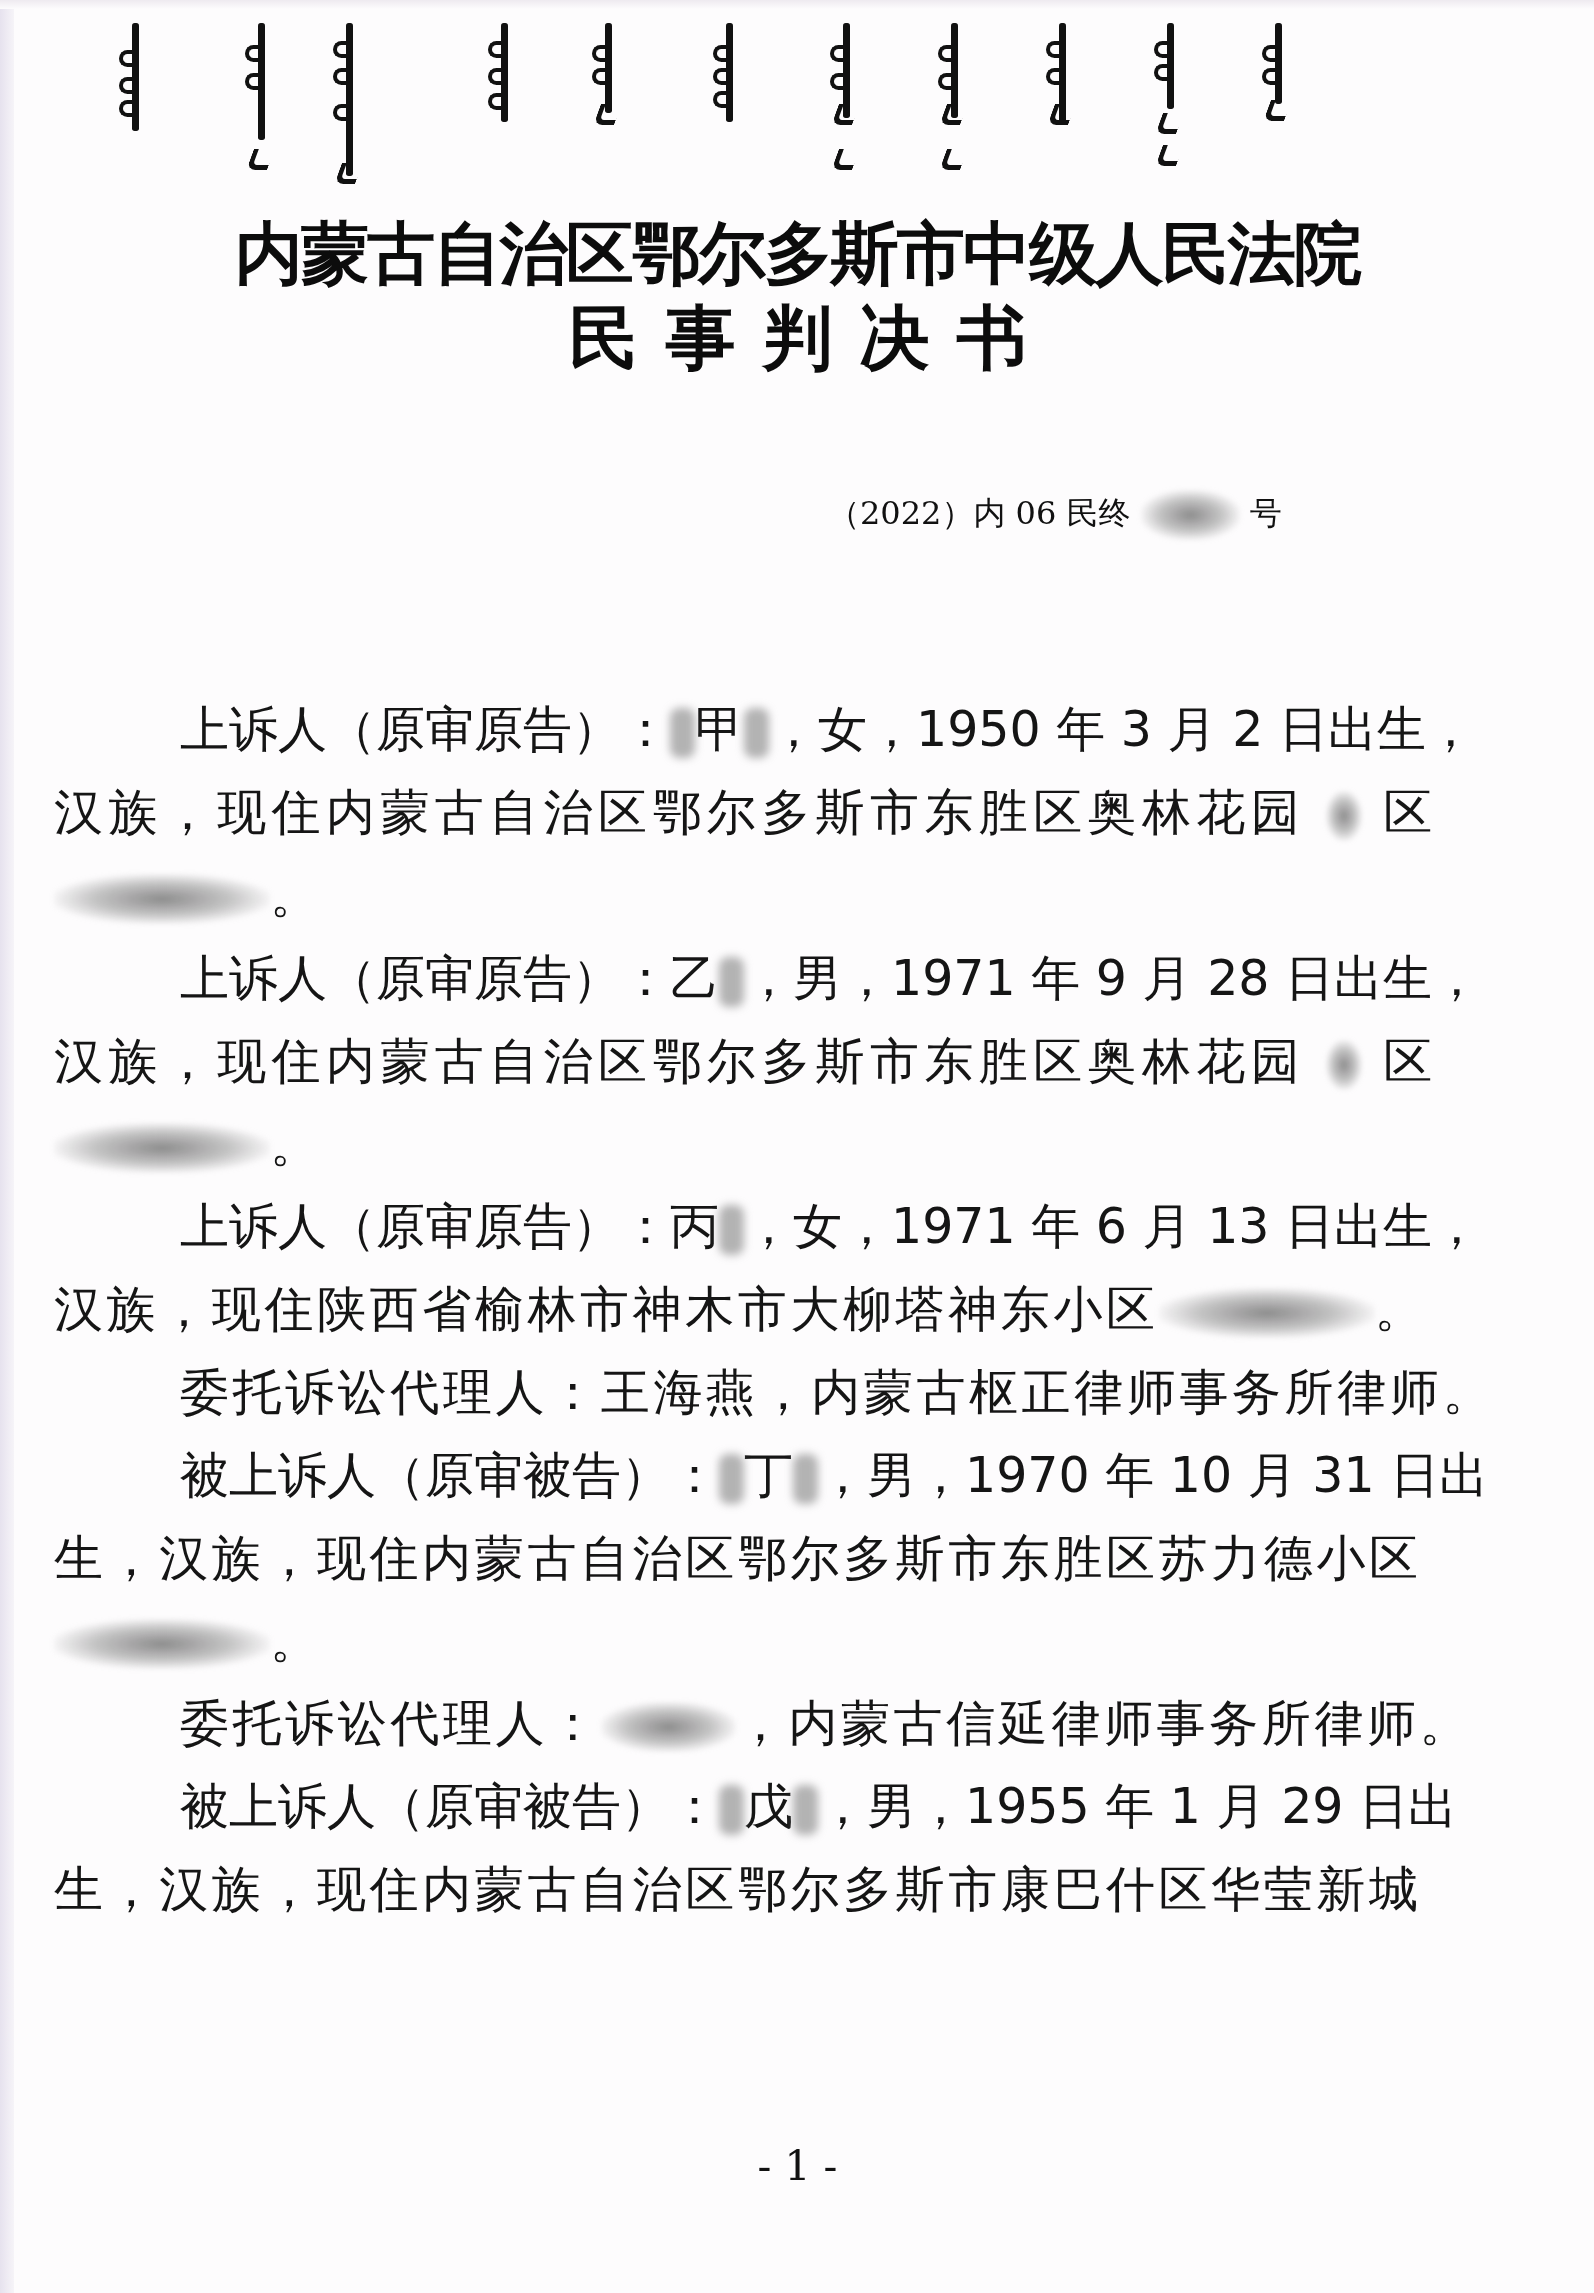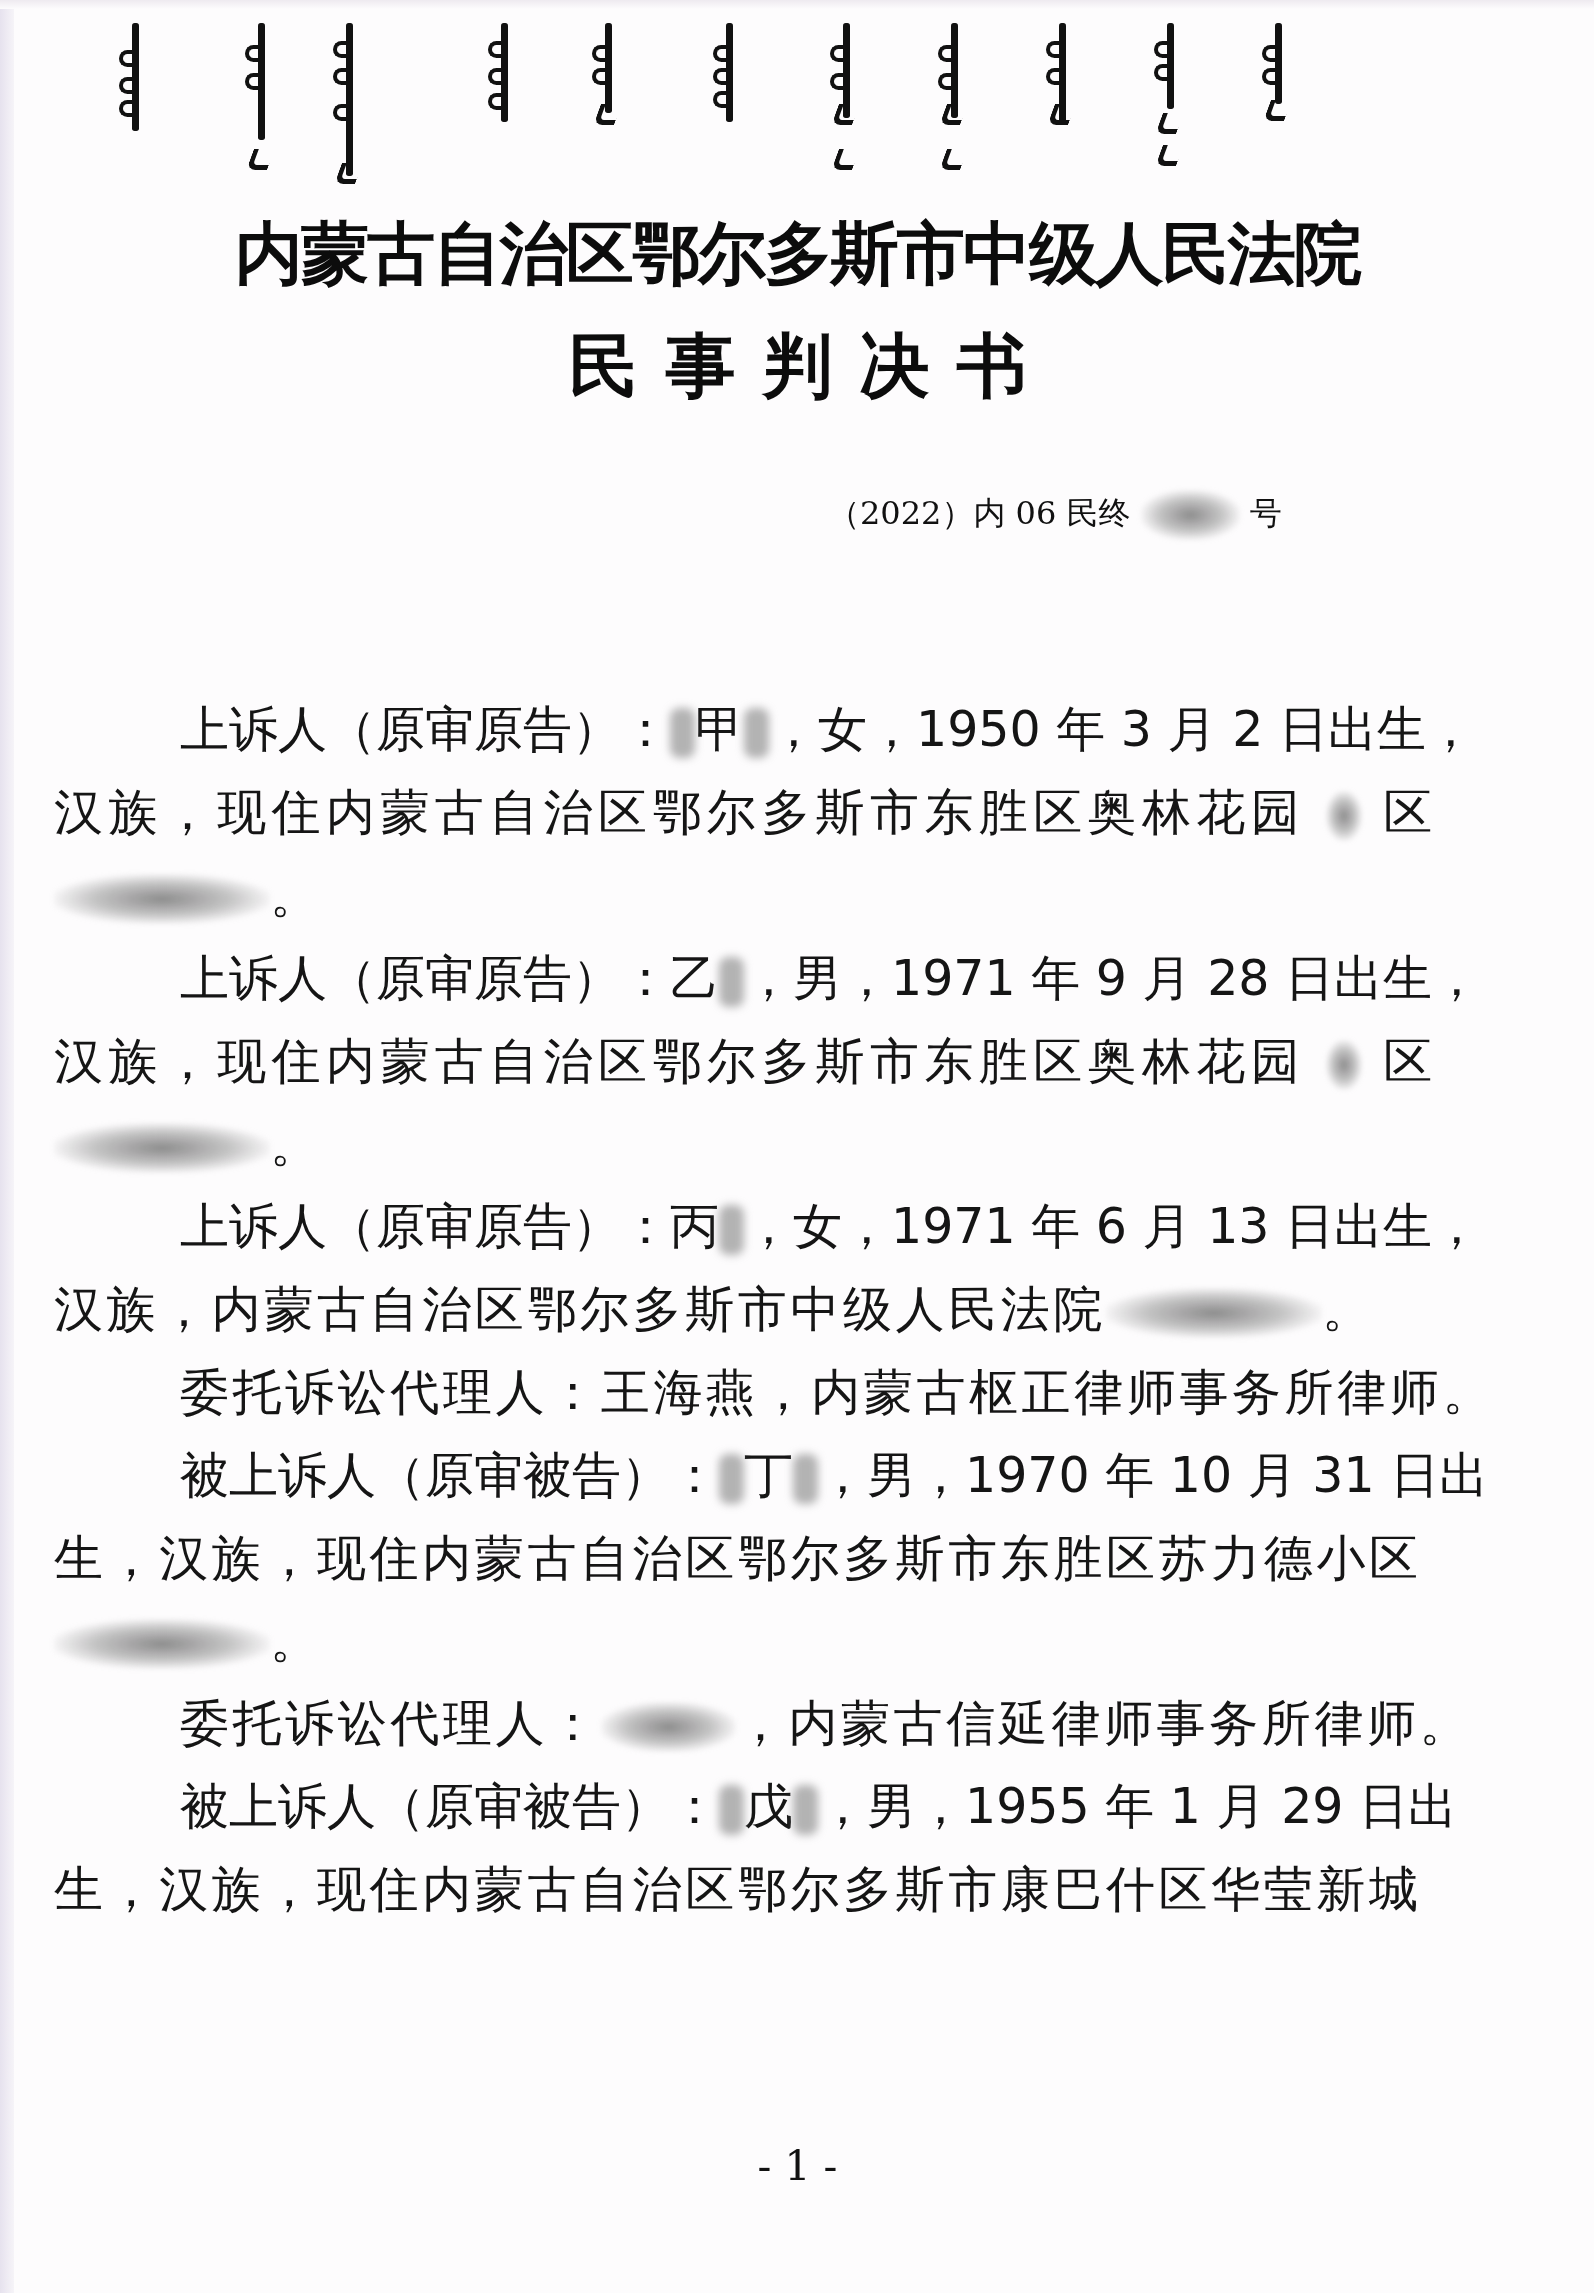--- a/index.html
+++ b/index.html
@@ -34,21 +34,21 @@
   }
   .mtext {
     position:absolute; left:0; top:0; writing-mode:vertical-lr; font-size:0.9px; color:transparent;
   }
   .court-title {
     position:absolute; left:0; top:209px; width:1595px; text-align:center;
     font-family:"DejaVu Sans", sans-serif; font-weight:bold;
     font-size:68px; letter-spacing:-1.8px; color:#0c0c0c;
   }
   .doc-title {
-    position:absolute; left:0; top:320px; width:1595px; text-align:center;
+    position:absolute; left:0; top:292px; width:1595px; text-align:center;
     font-family:"DejaVu Sans", sans-serif; font-weight:bold;
     font-size:70px; letter-spacing:27px; color:#0c0c0c;
     padding-left:27px; box-sizing:border-box;
   }
   .case-number {
     position:absolute; left:828px; top:490px;
     font-family:"DejaVu Serif", serif; font-size:32px; color:#111;
     white-space:nowrap;
   }
   .redact {
@@ -201,21 +201,21 @@
     <div class="line" style="left:0px; top:1113px;">
       <span class="redact" style="width:216px; color:transparent;">███</span><span>。</span>
     </div>
   </div>
 
   <div>
     <div class="line" style="left:126px; top:1195px;">
       <span>上诉人（原审原告）：</span><span class="name-char"><span>丙</span><span class="blur-r"></span></span><span>，女，1971 年 6 月 13 日出生，</span>
     </div>
     <div class="line" style="left:0px; top:1278px; letter-spacing:3.6px;">
-      <span>汉族，内蒙古自治区鄂尔多斯市中级人民法院</span><span class="redact" style="width:216px; color:transparent;">███</span><span>。</span>
+      <span>汉族，现住陕西省榆林市神木市大柳塔神东小区</span><span class="redact" style="width:216px; color:transparent;">███</span><span>。</span>
     </div>
   </div>
 
   <div>
     <div class="line" style="left:126px; top:1361px; letter-spacing:3.6px;">
       <span>委托诉讼代理人：</span><span>王海燕，内蒙古枢正律师事务所律师。</span>
     </div>
   </div>
 
   <div>

